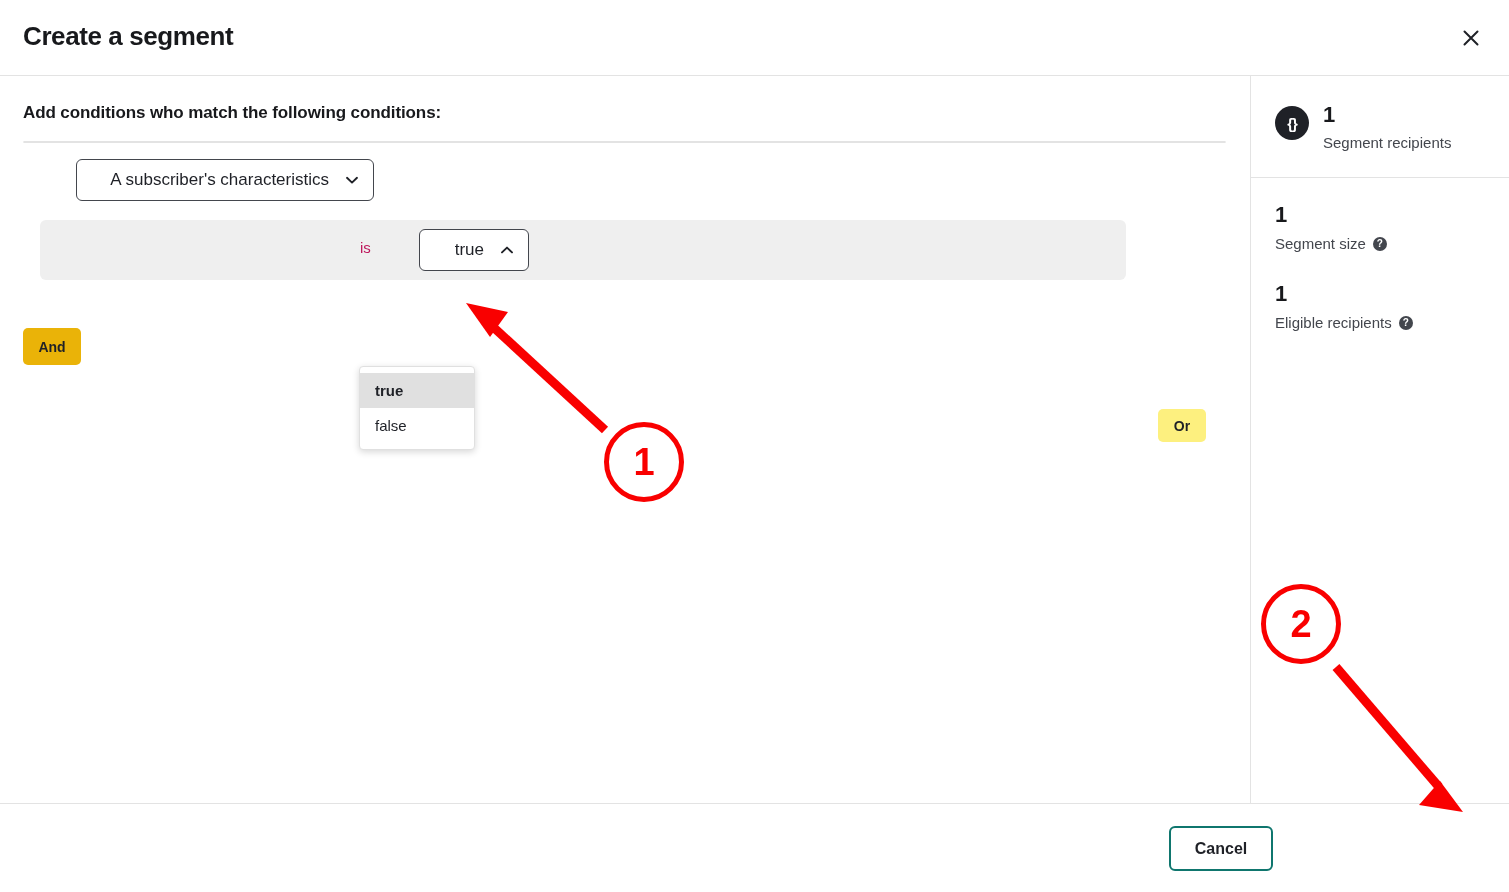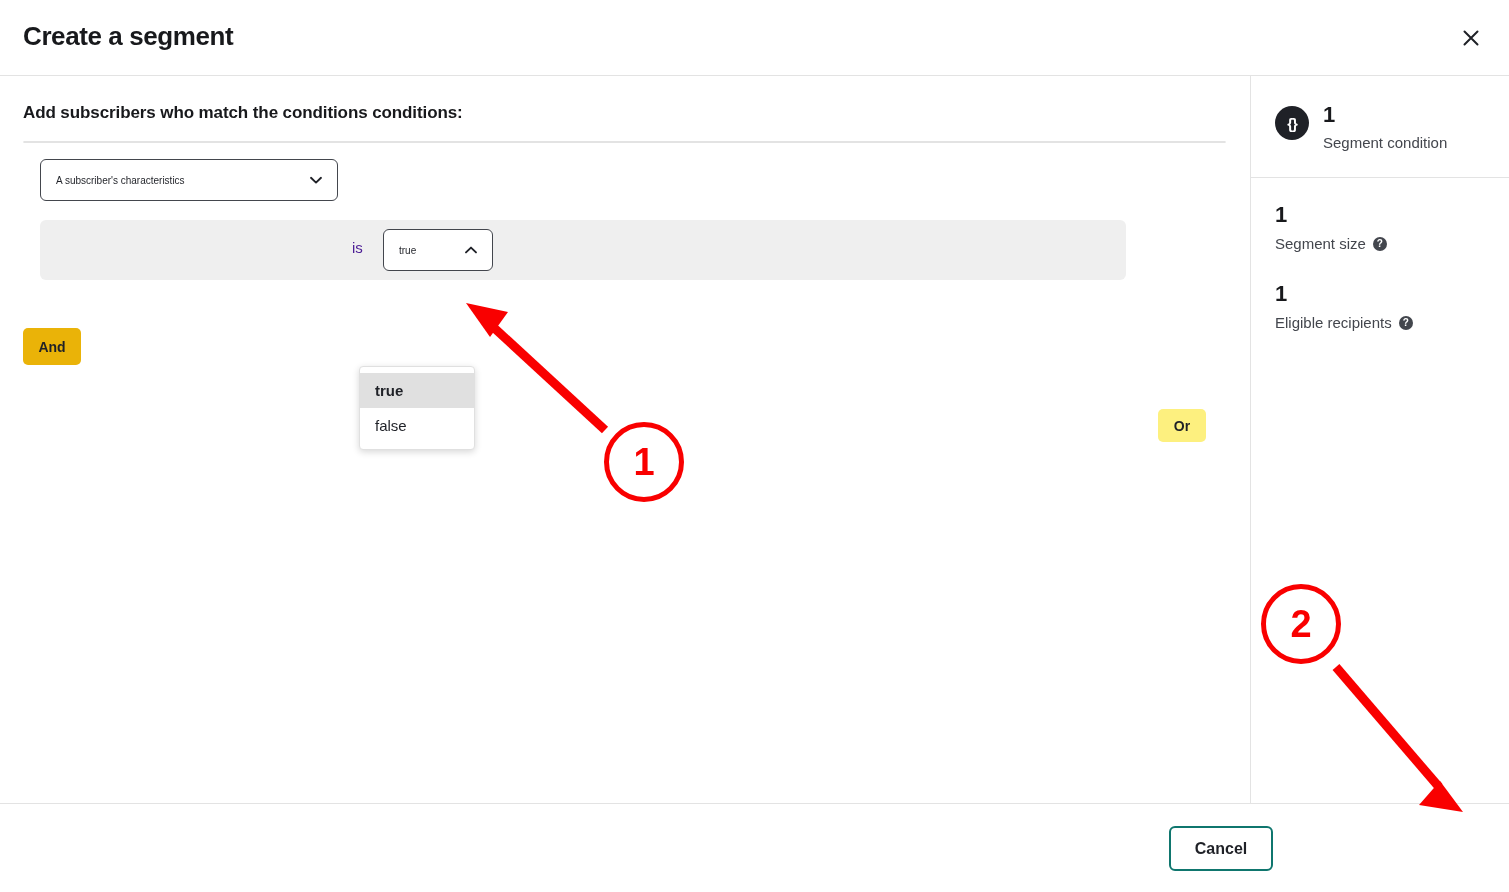--- a/index.html
+++ b/index.html
@@ -68,30 +68,31 @@
     left: 23px; top: 65px;
     width: 1203px;
     border: 1px solid #e3e3e3;
     border-radius: 6px;
     background: #ffffff;
   }
 
   .select-box {
     display: inline-flex;
     align-items: center;
-    justify-content: space-between;
+    justify-content: flex-end;
     height: 42px;
     border: 1px solid #43464d;
     border-radius: 6px;
     background: #ffffff;
     padding: 0 12px 0 15px;
-    font-size: 10px;
+    font-size: 17px;
     color: #1f2127;
     cursor: pointer;
     white-space: nowrap;
+    margin-left: 36px;
   }
   .select-box .sel-label { margin-right: 14px; }
   .chev { display: inline-flex; align-items: center; }
 
   .subject-select {
     position: absolute;
     left: 16px; top: 17px;
     width: 298px;
   }
 
@@ -102,23 +103,23 @@
     background: #efefef;
     border-radius: 6px;
   }
   .attr-select {
     position: absolute;
     left: 14px; top: 9px;
     width: 248px;
   }
   .is-label {
     position: absolute;
-    left: 312px; top: 19px;
+    left: 320px; top: 19px;
     font-size: 15px;
-    color: #4c1d95;
+    color: #be185d;
   }
   .value-select {
     position: absolute;
     left: 343px; top: 9px;
     width: 110px;
   }
 
   .dropdown-menu {
     position: absolute;
     left: 359px; top: 366px;
@@ -303,21 +304,21 @@
     <button class="close-btn">
       <span>
         <svg width="20" height="20" viewBox="0 0 20 20" aria-hidden="true">
           <path d="M3.5 3.5 L16.5 16.5 M16.5 3.5 L3.5 16.5" stroke="#1f2127" stroke-width="2" stroke-linecap="round" fill="none"></path>
         </svg>
       </span>
     </button>
   </div>
 
   <div class="main-area">
-    <div class="section-heading">Add subscribers who match the conditions conditions:</div>
+    <div class="section-heading">Add conditions who match the following conditions:</div>
 
     <div class="conditions-panel">
       <div class="select-box subject-select">
         <span class="sel-label">A subscriber's characteristics</span>
         <span class="chev">
           <svg width="18" height="18" viewBox="0 0 18 18" aria-hidden="true">
             <path d="M4 6.8 L9 11.6 L14 6.8" stroke="#1f2127" stroke-width="1.9" fill="none" stroke-linecap="round" stroke-linejoin="round"></path>
           </svg>
         </span>
       </div>
@@ -345,21 +346,21 @@
   <div class="dropdown-menu">
     <div class="dd-item selected">true</div>
     <div class="dd-item">false</div>
   </div>
 
   <div class="sidebar">
     <div class="sidebar-top">
       <div class="brace-icon">{}</div>
       <div class="cond-stat">
         <div class="sb-value">1</div>
-        <div class="sb-label">Segment condition</div>
+        <div class="sb-label">Segment recipients</div>
       </div>
     </div>
 
     <div class="stat-block stat-1">
       <div class="sb-value">1</div>
       <div class="sb-label">
         <span>Segment size</span>
         <span class="help-icon">?</span>
       </div>
     </div>

